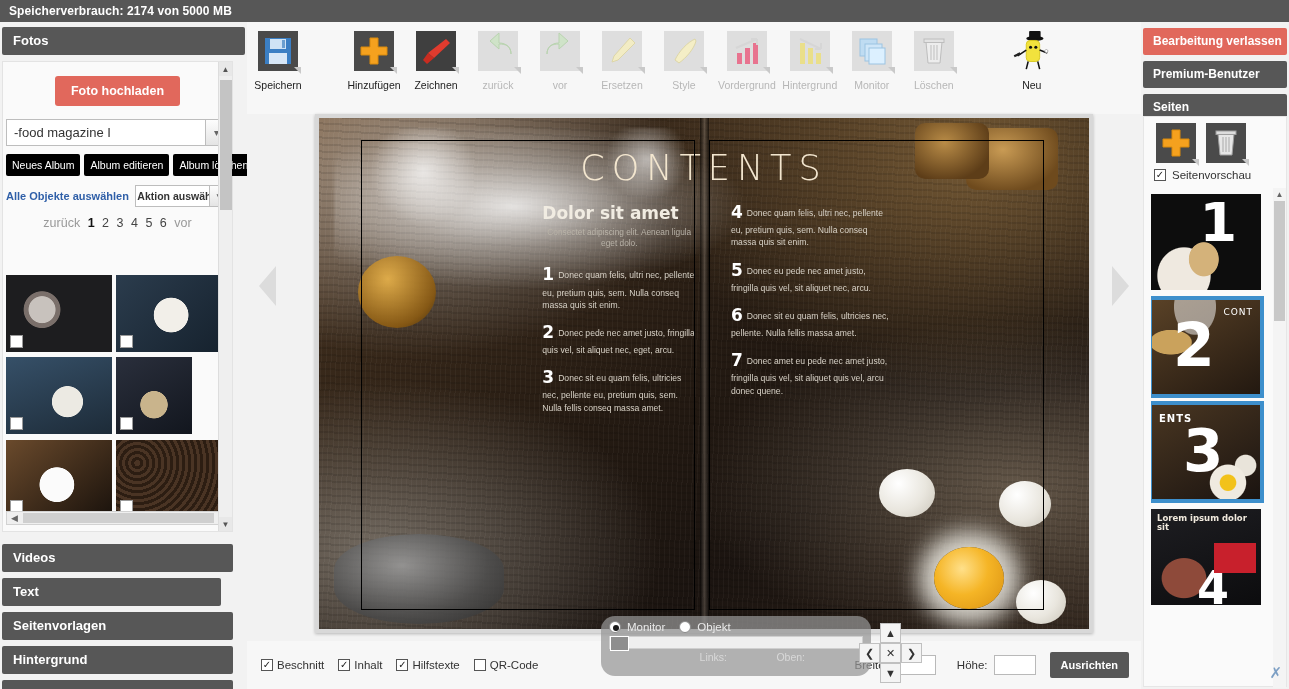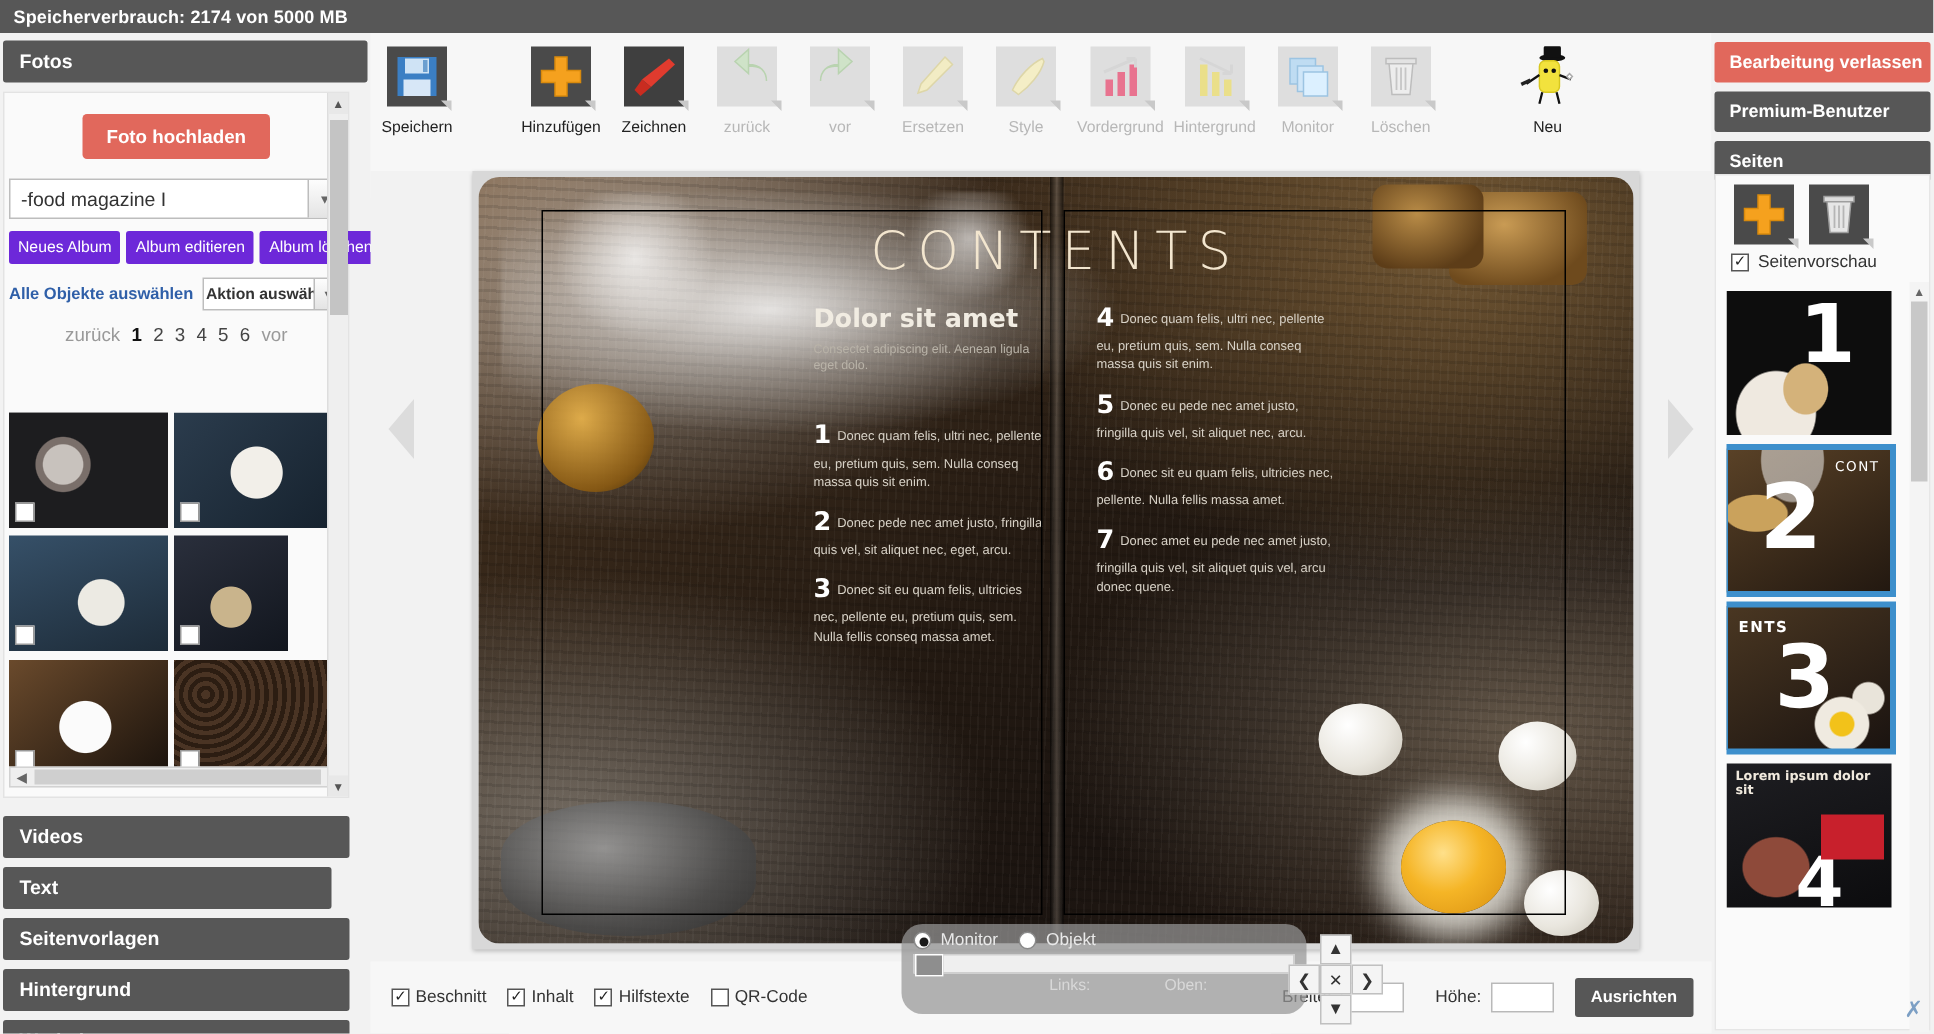--- a/index.html
+++ b/index.html
@@ -54,21 +54,21 @@
   }
   .album-select .arrow {
     position:absolute; right:0; top:0; width:22px; height:25px;
     background:linear-gradient(#fdfdfd,#e4e4e4);
     border-left:1px solid #bdbdbd;
     display:flex; align-items:center; justify-content:center;
     font-size:10px; color:#666;
   }
   .album-btns { display:flex; gap:4px; margin:8px 3px 0 3px; }
   .album-btns button {
-    background:#6d28d9; color:#fff; border:none; font-family:inherit;
+    background:#000000; color:#fff; border:none; font-family:inherit;
     font-size:10.5px; padding:5px 6px; border-radius:2px; cursor:pointer;
     white-space:nowrap;
   }
   .select-row {
     display:flex; align-items:center; gap:6px; margin:9px 3px 0 3px;font-weight:bold;
   }
   .select-all-link {
     color:#2f5fa8; font-size:11px; text-decoration:none; cursor:pointer;
   }
   .action-select {
@@ -164,21 +164,20 @@
   }
   .spread {
     position:absolute; left:4px; top:4px; right:4px; bottom:4px;
     overflow:hidden;
     background:
       radial-gradient(ellipse at 12% 12%, rgba(255,255,255,.45) 0%, rgba(255,255,255,0) 28%),
       radial-gradient(ellipse at 85% 8%, rgba(182,140,80,.55) 0%, rgba(0,0,0,0) 35%),
       radial-gradient(ellipse at 90% 72%, rgba(220,200,170,.35) 0%, rgba(0,0,0,0) 32%),
       radial-gradient(ellipse at 8% 85%, rgba(210,205,195,.45) 0%, rgba(0,0,0,0) 28%),
       linear-gradient(145deg,#6b4d30 0%, #3a2a1b 22%, #241a12 48%, #1b1410 70%, #2b2018 100%);
-    border-radius: 14px;
   }
   .grain {
     position:absolute; inset:0;
     background-image:
       repeating-linear-gradient(92deg, rgba(255,255,255,.035) 0 1px, rgba(0,0,0,0) 1px 5px),
       repeating-linear-gradient(3deg, rgba(0,0,0,.10) 0 2px, rgba(0,0,0,0) 2px 7px);
     pointer-events:none;
   }
   .flour {
     position:absolute; left:2%; top:2%; width:58%; height:34%;
@@ -217,21 +216,21 @@
     position:absolute; left:0; right:0; top:30px; text-align:center;
     color:#f3e6cf; font-size:35px; letter-spacing:7px; font-weight:300;
     font-family:"DejaVu Sans", sans-serif;
   }
   .col-left { position:absolute; left:29%; top:85px; width:20%; color:#e9e4da; }
   .col-right { position:absolute; left:53.5%; top:82px; width:21%; color:#e9e4da; }
   .sub-h {
     font-size:17px; font-weight:bold; color:#f1ece2; margin-bottom:4px;
     font-family:"DejaVu Sans", sans-serif;
   }
-  .sub-p { font-size:8.3px; color:#b9b3a8; line-height:1.35; margin-bottom:29px; }
+  .sub-p { font-size:8.3px; color:#b9b3a8; line-height:1.35; margin-bottom:13px;text-align:center; }
   .item { margin-bottom:9px; font-size:8.6px; line-height:1.42; color:#d8d2c7; }
   .item .n {
     font-size:17px; font-weight:bold; color:#fff; vertical-align:-2px;
     margin-right:4px; font-family:"DejaVu Sans", sans-serif;
   }
 
   .crop-guide {
     position:absolute; border:1px solid #000; pointer-events:none;
   }
   .nav-arrow {

